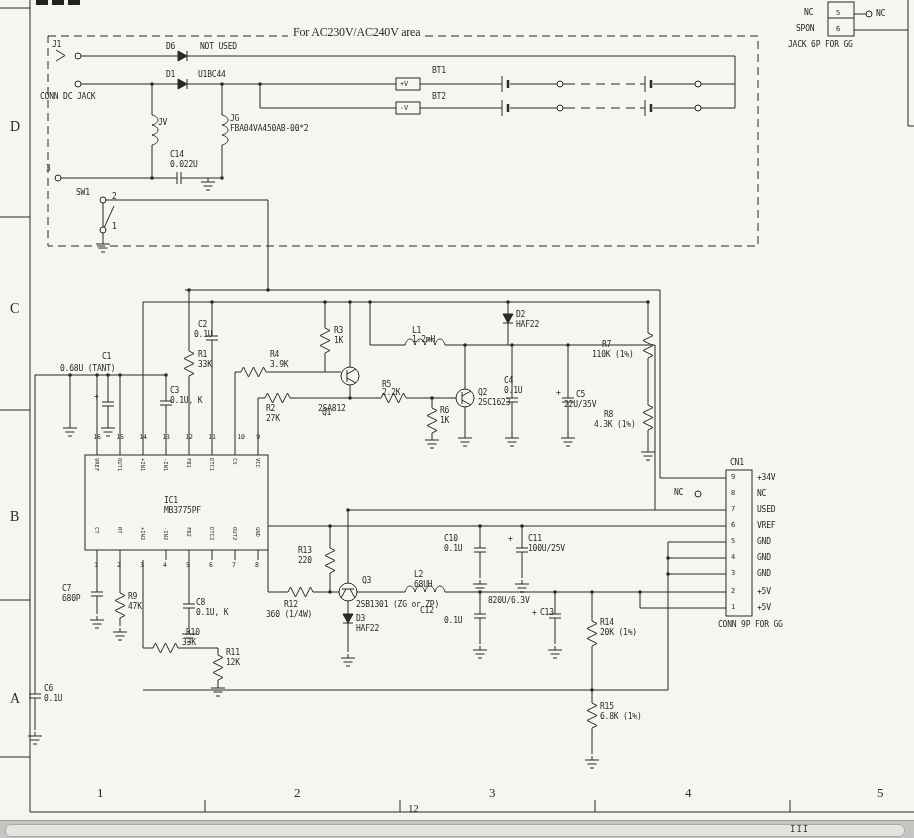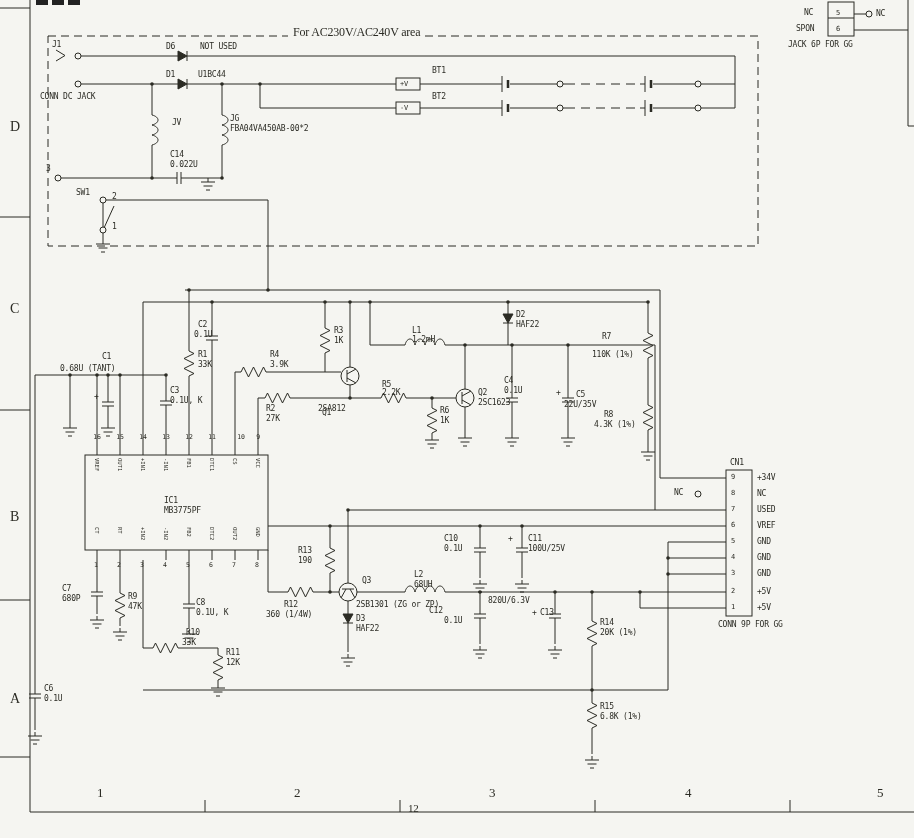--- a/index.html
+++ b/index.html
@@ -267,21 +267,21 @@
 <span class="lbl" style="left:52px;top:40px">J1</span>
 <span class="lbl" style="left:40px;top:92px">CONN DC JACK</span>
 <span class="lbl" style="left:166px;top:42px">D6</span>
 <span class="lbl" style="left:200px;top:42px">NOT USED</span>
 <span class="lbl" style="left:166px;top:70px">D1</span>
 <span class="lbl" style="left:198px;top:70px">U1BC44</span>
 <span class="lbl s7" style="left:400px;top:80px">+V</span>
 <span class="lbl" style="left:432px;top:66px">BT1</span>
 <span class="lbl s7" style="left:400px;top:104px">-V</span>
 <span class="lbl" style="left:432px;top:92px">BT2</span>
-<span class="lbl" style="left:172px;top:118px">JV</span>
+<span class="lbl" style="left:158px;top:118px">JV</span>
 <span class="lbl" style="left:230px;top:114px">JG</span>
 <span class="lbl" style="left:230px;top:124px">FBA04VA450AB-00*2</span>
 <span class="lbl" style="left:170px;top:150px">C14</span>
 <span class="lbl" style="left:170px;top:160px">0.022U</span>
 <span class="lbl" style="left:46px;top:164px">3</span>
 <span class="lbl" style="left:76px;top:188px">SW1</span>
 <span class="lbl" style="left:112px;top:192px">2</span>
 <span class="lbl" style="left:112px;top:222px">1</span>
 
 <span class="lbl" style="left:804px;top:8px">NC</span>
@@ -316,21 +316,21 @@
 <span class="lbl" style="left:516px;top:320px">HAF22</span>
 <span class="lbl" style="left:440px;top:406px">R6</span>
 <span class="lbl" style="left:440px;top:416px">1K</span>
 <span class="lbl" style="left:478px;top:388px">Q2</span>
 <span class="lbl" style="left:478px;top:398px">2SC1623</span>
 <span class="lbl" style="left:504px;top:376px">C4</span>
 <span class="lbl" style="left:504px;top:386px">0.1U</span>
 <span class="lbl" style="left:556px;top:388px">+</span>
 <span class="lbl" style="left:576px;top:390px">C5</span>
 <span class="lbl" style="left:564px;top:400px">22U/35V</span>
-<span class="lbl" style="left:602px;top:332px">R7</span>
+<span class="lbl" style="left:602px;top:340px">R7</span>
 <span class="lbl" style="left:592px;top:350px">110K (1%)</span>
 <span class="lbl" style="left:604px;top:410px">R8</span>
 <span class="lbl" style="left:594px;top:420px">4.3K (1%)</span>
 
 <span class="lbl" style="left:164px;top:496px">IC1</span>
 <span class="lbl" style="left:164px;top:506px">MB3775PF</span>
 <span class="lbl s6 ctr" style="left:91px;top:434px">16</span>
 <span class="lbl s6 ctr" style="left:114px;top:434px">15</span>
 <span class="lbl s6 ctr" style="left:137px;top:434px">14</span>
 <span class="lbl s6 ctr" style="left:160px;top:434px">13</span>
@@ -384,30 +384,30 @@
 <span class="lbl s7" style="left:731px;top:603px">1</span>
 <span class="lbl" style="left:757px;top:603px">+5V</span>
 <span class="lbl" style="left:718px;top:620px">CONN 9P FOR GG</span>
 
 <span class="lbl" style="left:444px;top:534px">C10</span>
 <span class="lbl" style="left:444px;top:544px">0.1U</span>
 <span class="lbl" style="left:508px;top:534px">+</span>
 <span class="lbl" style="left:528px;top:534px">C11</span>
 <span class="lbl" style="left:528px;top:544px">100U/25V</span>
 <span class="lbl" style="left:298px;top:546px">R13</span>
-<span class="lbl" style="left:298px;top:556px">190</span>
+<span class="lbl" style="left:298px;top:556px">220</span>
 <span class="lbl" style="left:284px;top:600px">R12</span>
 <span class="lbl" style="left:266px;top:610px">360 (1/4W)</span>
 <span class="lbl" style="left:362px;top:576px">Q3</span>
 <span class="lbl" style="left:356px;top:600px">2SB1301 (ZG or ZP)</span>
 <span class="lbl" style="left:414px;top:570px">L2</span>
 <span class="lbl" style="left:414px;top:580px">68UH</span>
 <span class="lbl" style="left:356px;top:614px">D3</span>
 <span class="lbl" style="left:356px;top:624px">HAF22</span>
-<span class="lbl" style="left:429px;top:606px">C12</span>
+<span class="lbl" style="left:420px;top:606px">C12</span>
 <span class="lbl" style="left:444px;top:616px">0.1U</span>
 <span class="lbl" style="left:488px;top:596px">820U/6.3V</span>
 <span class="lbl" style="left:532px;top:608px">+</span>
 <span class="lbl" style="left:540px;top:608px">C13</span>
 <span class="lbl" style="left:600px;top:618px">R14</span>
 <span class="lbl" style="left:600px;top:628px">20K (1%)</span>
 <span class="lbl" style="left:600px;top:702px">R15</span>
 <span class="lbl" style="left:600px;top:712px">6.8K (1%)</span>
 <span class="lbl" style="left:62px;top:584px">C7</span>
 <span class="lbl" style="left:62px;top:594px">680P</span>
@@ -415,14 +415,18 @@
 <span class="lbl" style="left:128px;top:602px">47K</span>
 <span class="lbl" style="left:196px;top:598px">C8</span>
 <span class="lbl" style="left:196px;top:608px">0.1U, K</span>
 <span class="lbl" style="left:186px;top:628px">R10</span>
 <span class="lbl" style="left:182px;top:638px">33K</span>
 <span class="lbl" style="left:226px;top:648px">R11</span>
 <span class="lbl" style="left:226px;top:658px">12K</span>
 <span class="lbl" style="left:44px;top:684px">C6</span>
 <span class="lbl" style="left:44px;top:694px">0.1U</span>
 
-
+<div class="hbar">
+  <div class="hthumb"></div>
+  <span class="mark">III</span>
 </div>
 
+</div>
+
 </body></html>

